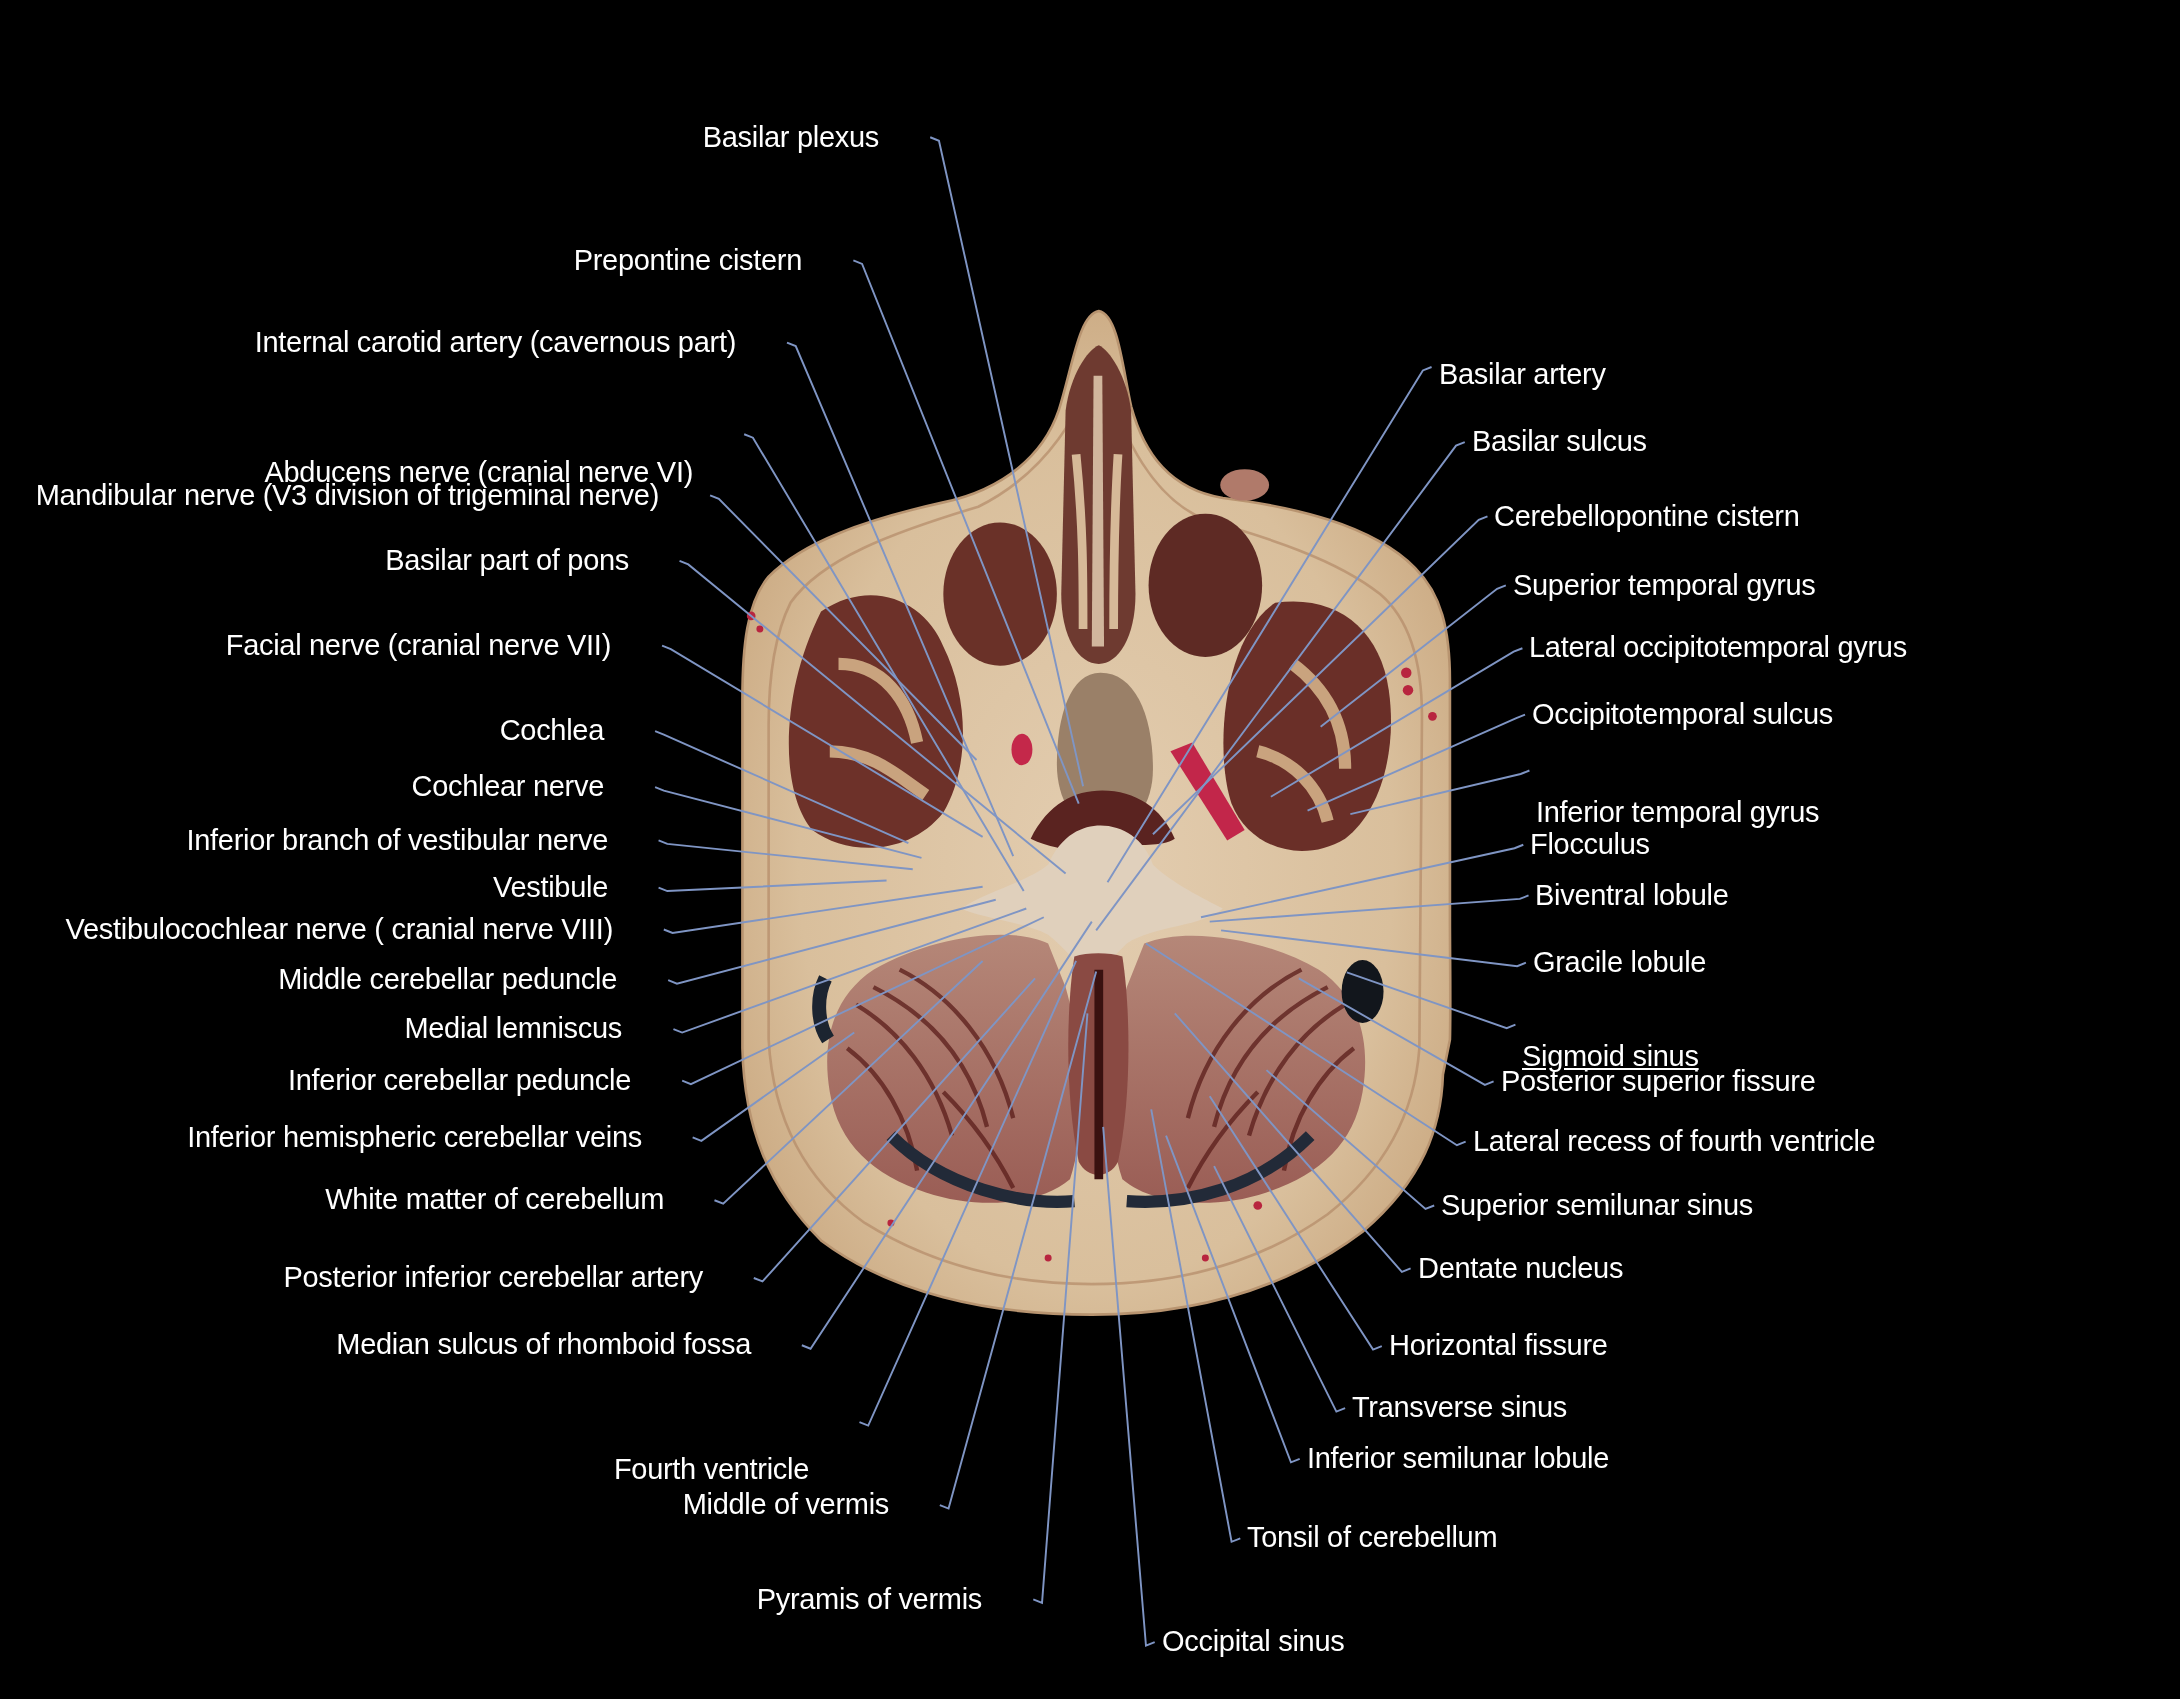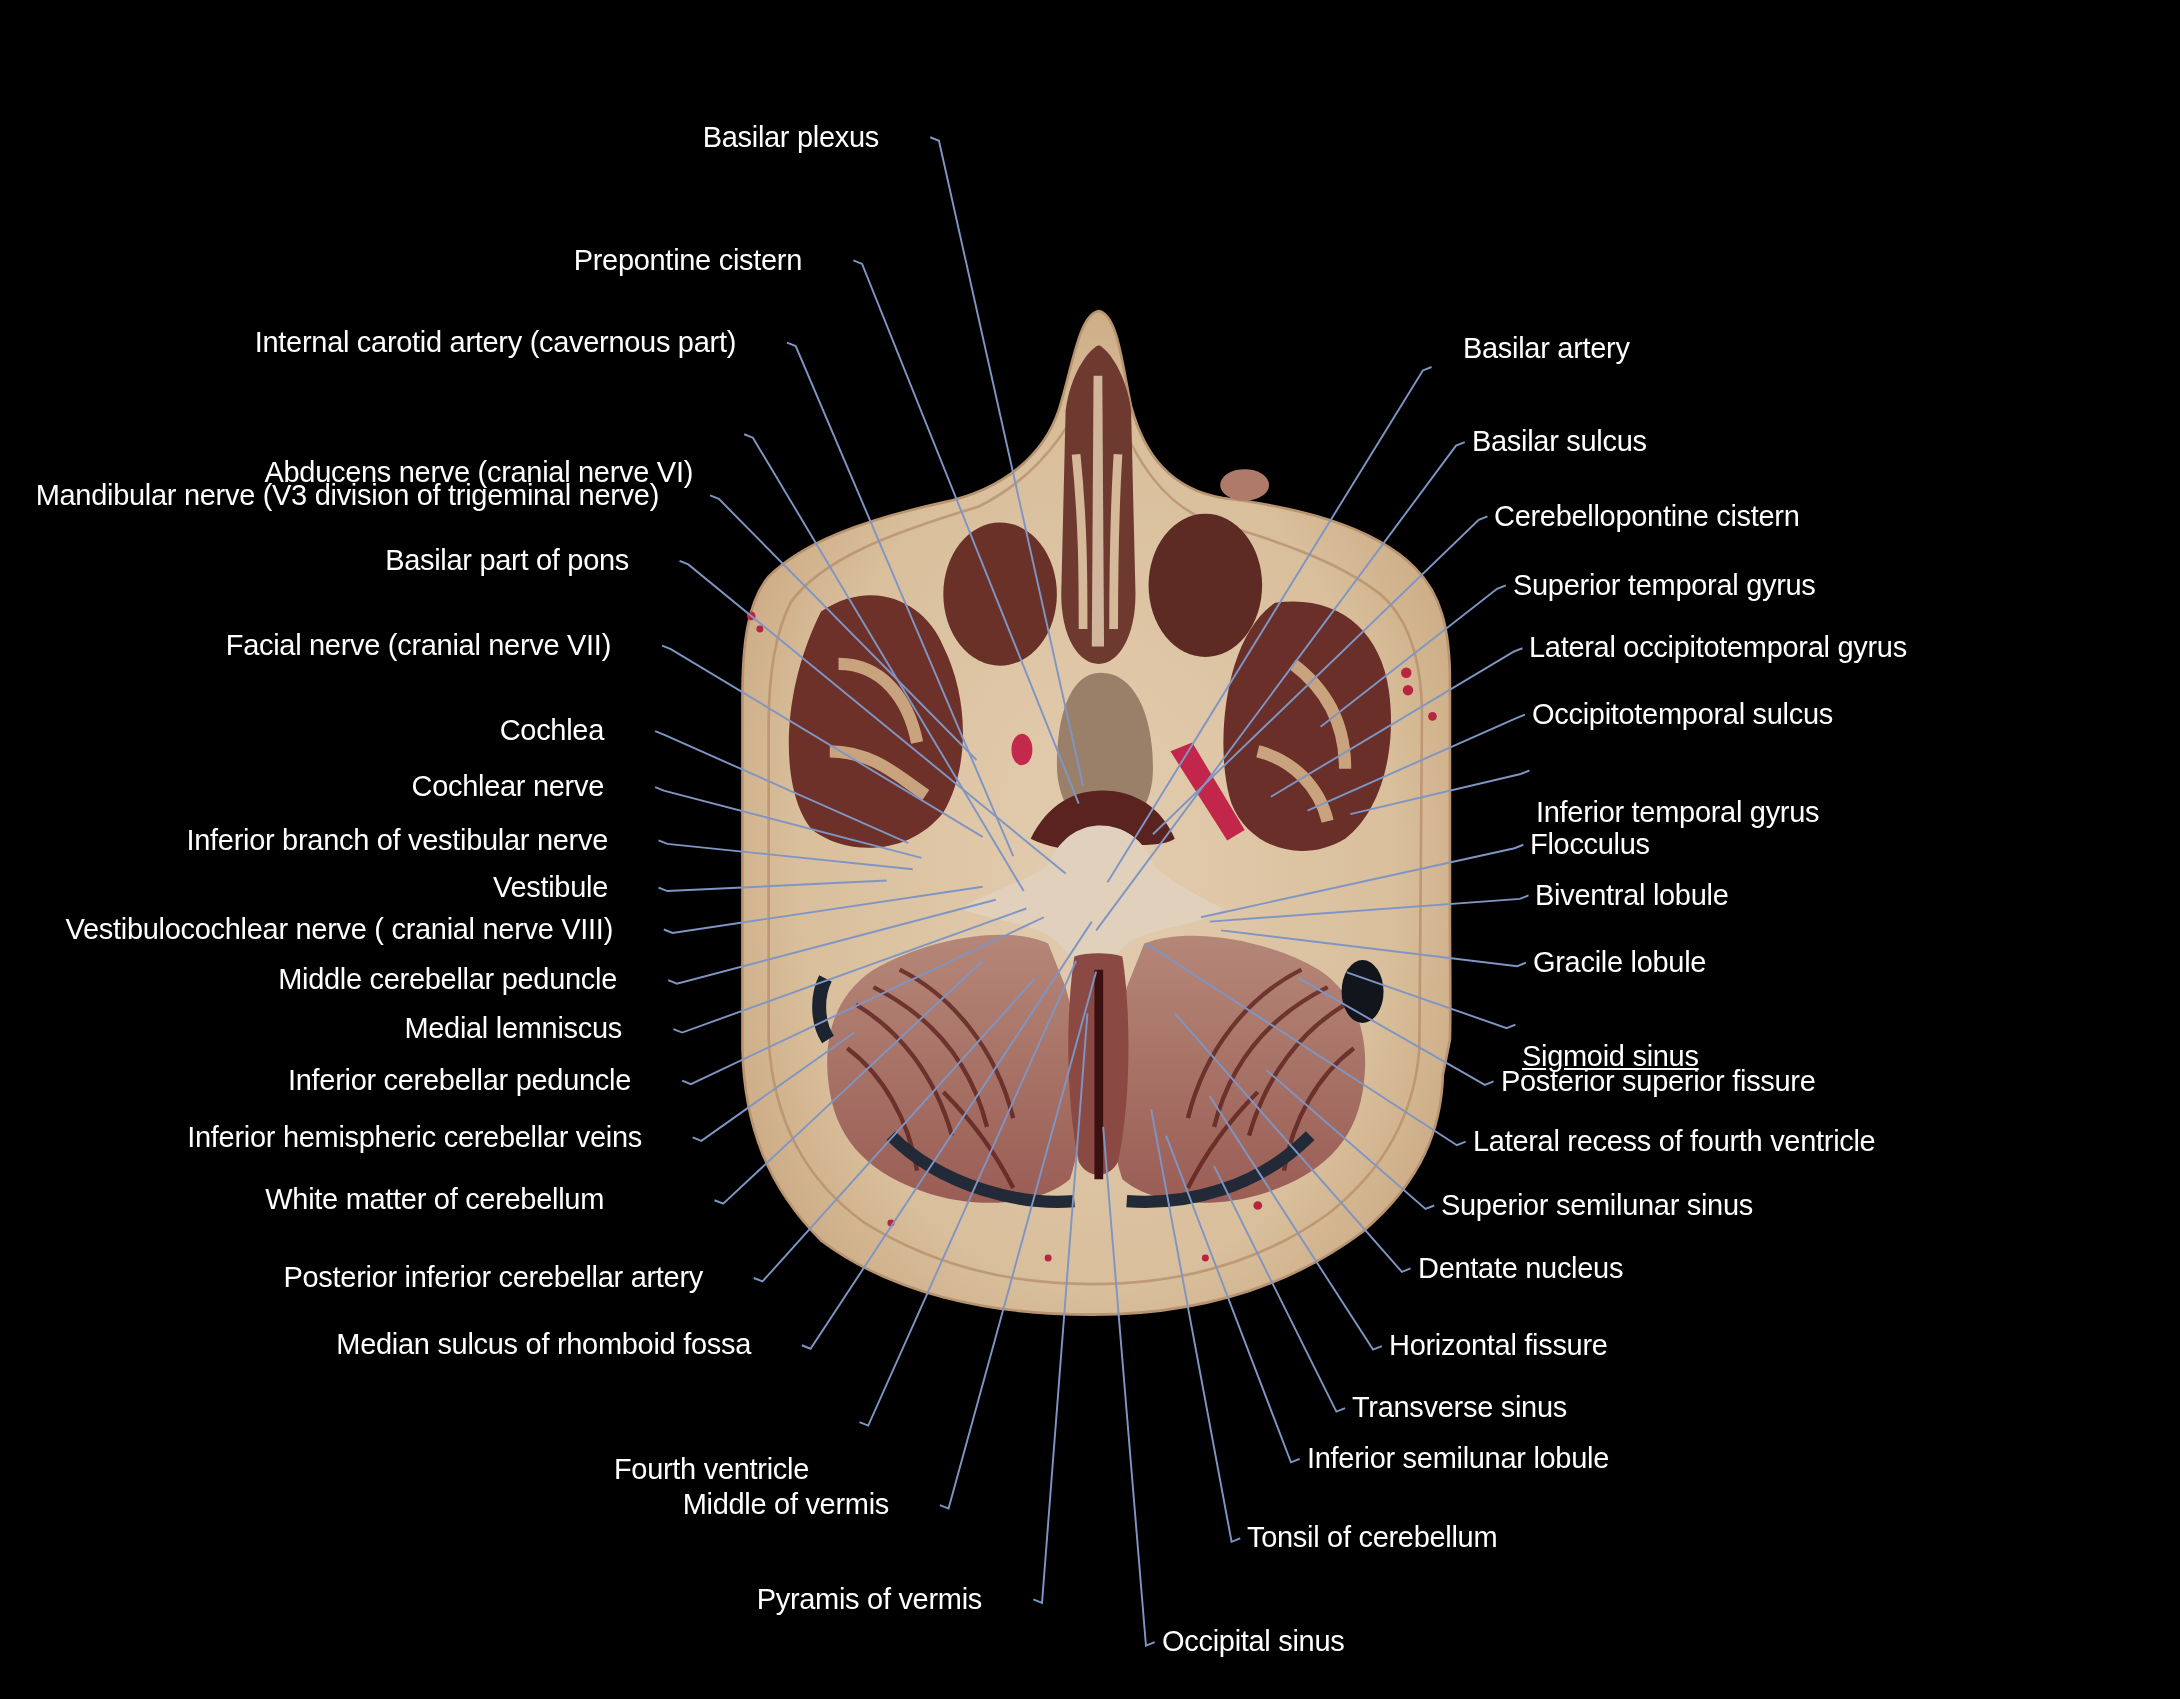--- a/index.html
+++ b/index.html
@@ -145,27 +145,27 @@
       <div class="lbl left" style="top: 629px; right: 1526px;">Facial nerve (cranial nerve VII)</div>
       <div class="lbl left" style="top: 714px; right: 1533px;">Cochlea</div>
       <div class="lbl left" style="top: 770px; right: 1533px;">Cochlear nerve</div>
       <div class="lbl left" style="top: 824px; right: 1529px;">Inferior branch of vestibular nerve</div>
       <div class="lbl left" style="top: 871px; right: 1529px;">Vestibule</div>
       <div class="lbl left" style="top: 913px; right: 1524px;">Vestibulocochlear nerve ( cranial nerve VIII)</div>
       <div class="lbl left" style="top: 963px; right: 1520px;">Middle cerebellar peduncle</div>
       <div class="lbl left" style="top: 1012px; right: 1515px;">Medial lemniscus</div>
       <div class="lbl left" style="top: 1064px; right: 1506px;">Inferior cerebellar peduncle</div>
       <div class="lbl left" style="top: 1121px; right: 1495px;">Inferior hemispheric cerebellar veins</div>
-      <div class="lbl left" style="top: 1183px; right: 1533px; margin-left: 24px;">White matter of cerebellum</div>
+      <div class="lbl left" style="top: 1183px; right: 1473px; margin-left: 24px;">White matter of cerebellum</div>
       <div class="lbl left" style="top: 1261px; right: 1434px;">Posterior inferior cerebellar artery</div>
       <div class="lbl left" style="top: 1328px; right: 1386px;">Median sulcus of rhomboid fossa</div>
       <div class="lbl left" style="top: 1405px; right: 1328px; margin-top: 48px;">Fourth ventricle</div>
       <div class="lbl left" style="top: 1488px; right: 1248px;">Middle of vermis</div>
       <div class="lbl left" style="top: 1583px; right: 1155px;">Pyramis of vermis</div>
-      <div class="lbl right" style="top: 332px; left: 1439px; margin-left: 24px;">Basilar artery</div>
+      <div class="lbl right" style="top: 358px; left: 1439px;">Basilar artery</div>
       <div class="lbl right" style="top: 425px; left: 1472px;">Basilar sulcus</div>
       <div class="lbl right" style="top: 500px; left: 1494px;">Cerebellopontine cistern</div>
       <div class="lbl right" style="top: 569px; left: 1513px;">Superior temporal gyrus</div>
       <div class="lbl right" style="top: 631px; left: 1529px;">Lateral occipitotemporal gyrus</div>
       <div class="lbl right" style="top: 698px; left: 1532px;">Occipitotemporal sulcus</div>
       <div class="lbl right" style="top: 754px; left: 1536px; margin-top: 42px;">Inferior temporal gyrus</div>
       <div class="lbl right" style="top: 828px; left: 1530px;">Flocculus</div>
       <div class="lbl right" style="top: 879px; left: 1535px;">Biventral lobule</div>
       <div class="lbl right" style="top: 946px; left: 1533px;">Gracile lobule</div>
       <div class="lbl right" style="top: 1040px; left: 1522px; text-decoration: underline;">Sigmoid sinus</div>

